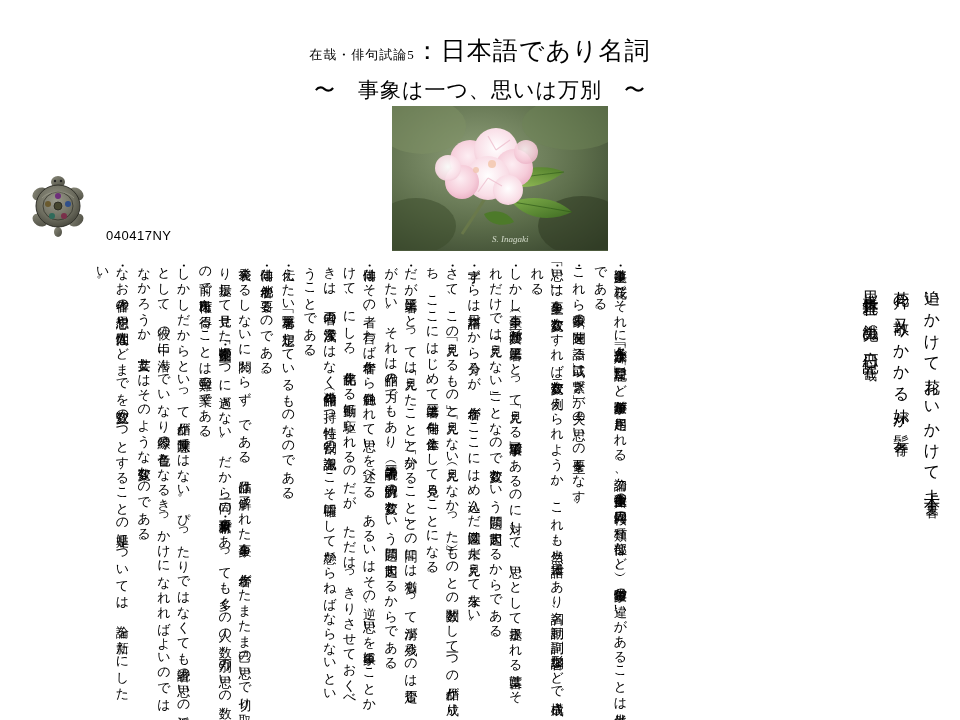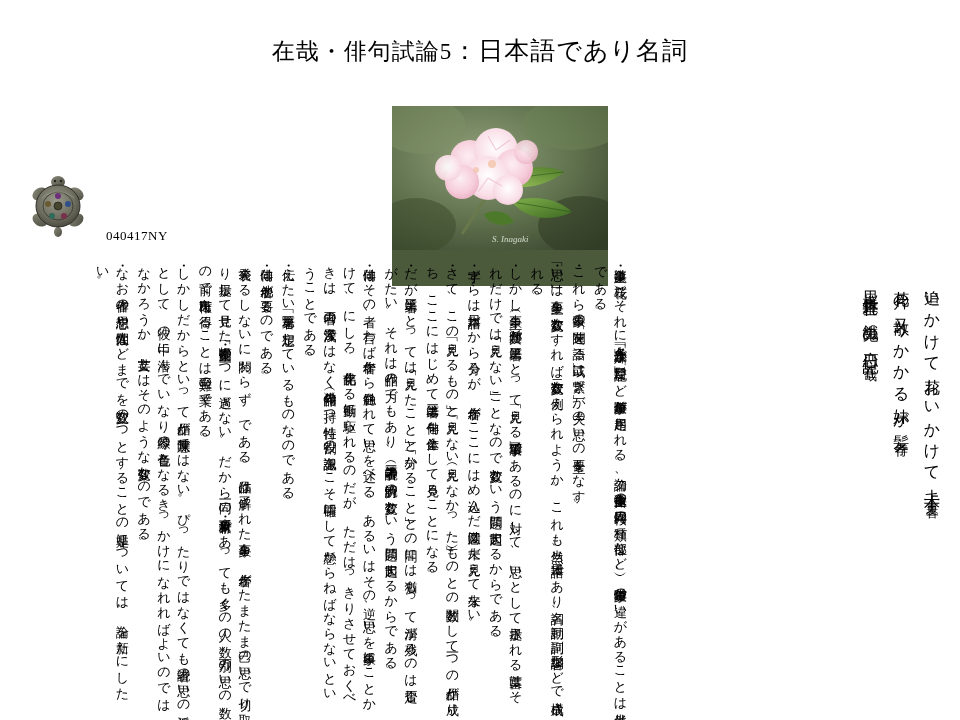--- a/index.html
+++ b/index.html
@@ -23,36 +23,36 @@
     left: 0;
     width: 960px;
     text-align: center;
   }
   .title-line1 {
     font-size: 25px;
     letter-spacing: 1px;
     white-space: nowrap;
   }
   .title-line1 .small {
-    font-size: 23px;
+    font-size: 13px;
   }
   .title-line2 {
     margin-top: 9px;
     font-size: 21px;
     letter-spacing: 1px;
     white-space: nowrap;
   }
 
   
   .photo {
     position: absolute;
     left: 392px;
     top: 106px;
     width: 216px;
-    height: 180px;
+    height: 145px;
     overflow: hidden;
     background: #4c5a3c;
   }
   .photo svg { display: block; }
 
   
   .stamp {
     position: absolute;
     left: 24px;
     top: 172px;
@@ -61,21 +61,21 @@
     background: #ffffff;
     overflow: hidden;
   }
   .stamp svg { display: block; }
 
   .stamp-code {
     position: absolute;
     left: 106px;
     top: 228px;
     font-size: 13px;
-    font-family: Liberation Serif, serif;
+    font-family: Liberation Sans, sans-serif;
     letter-spacing: 0.5px;
   }
 
   
   .poem {
     position: absolute;
     right: 16px;
     top: 278px;
     display: flex;
     flex-direction: row-reverse;
@@ -126,20 +126,21 @@
     word-break: break-all;
   }
 </style>
 </head>
 <body>
 
 <div class="header">
   <div class="title-line1">
     <span class="small">在哉・俳句試論5</span><span>：日本語であり名詞</span>
   </div>
+  <div class="title-line2">〜　事象は一つ、思いは万別　〜</div>
 </div>
 
 <div class="photo">
   <svg width="216" height="144" viewBox="0 0 216 144" xmlns="http://www.w3.org/2000/svg">
     <defs>
       <radialGradient id="bg" cx="40%" cy="35%" r="85%">
         <stop offset="0%" stop-color="#8fa07a"></stop>
         <stop offset="55%" stop-color="#5e6f4c"></stop>
         <stop offset="100%" stop-color="#33402a"></stop>
       </radialGradient>

